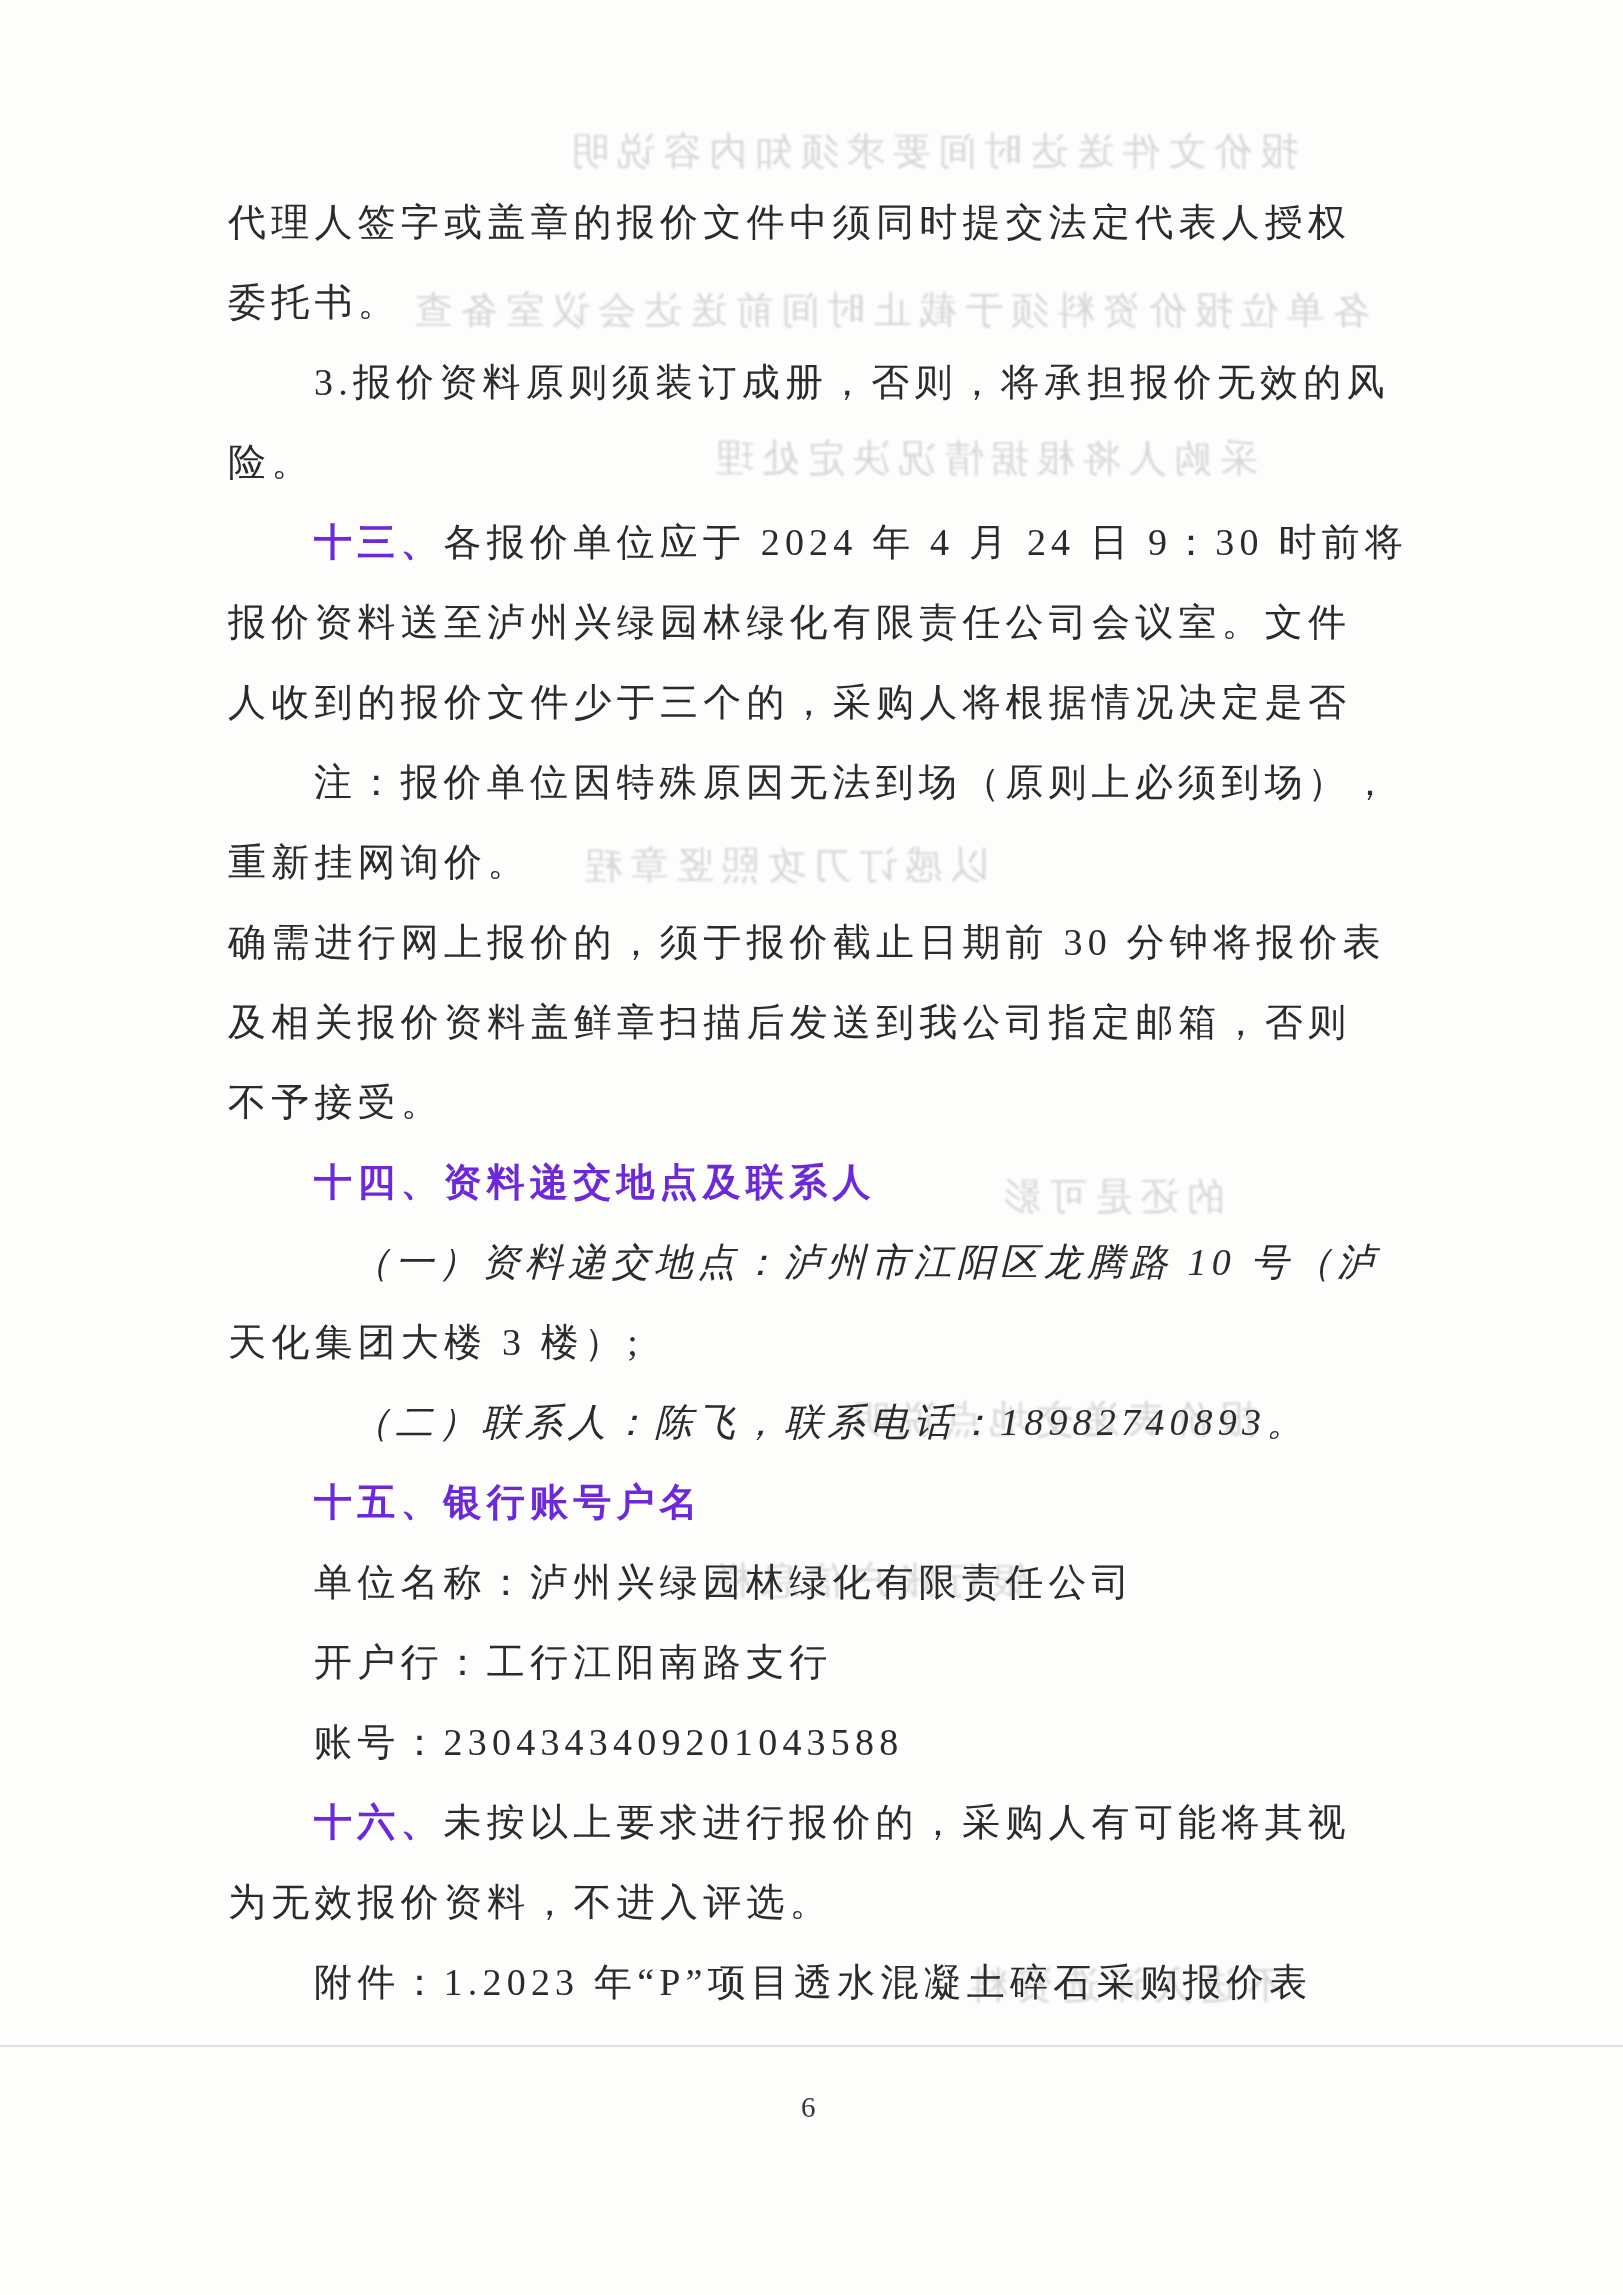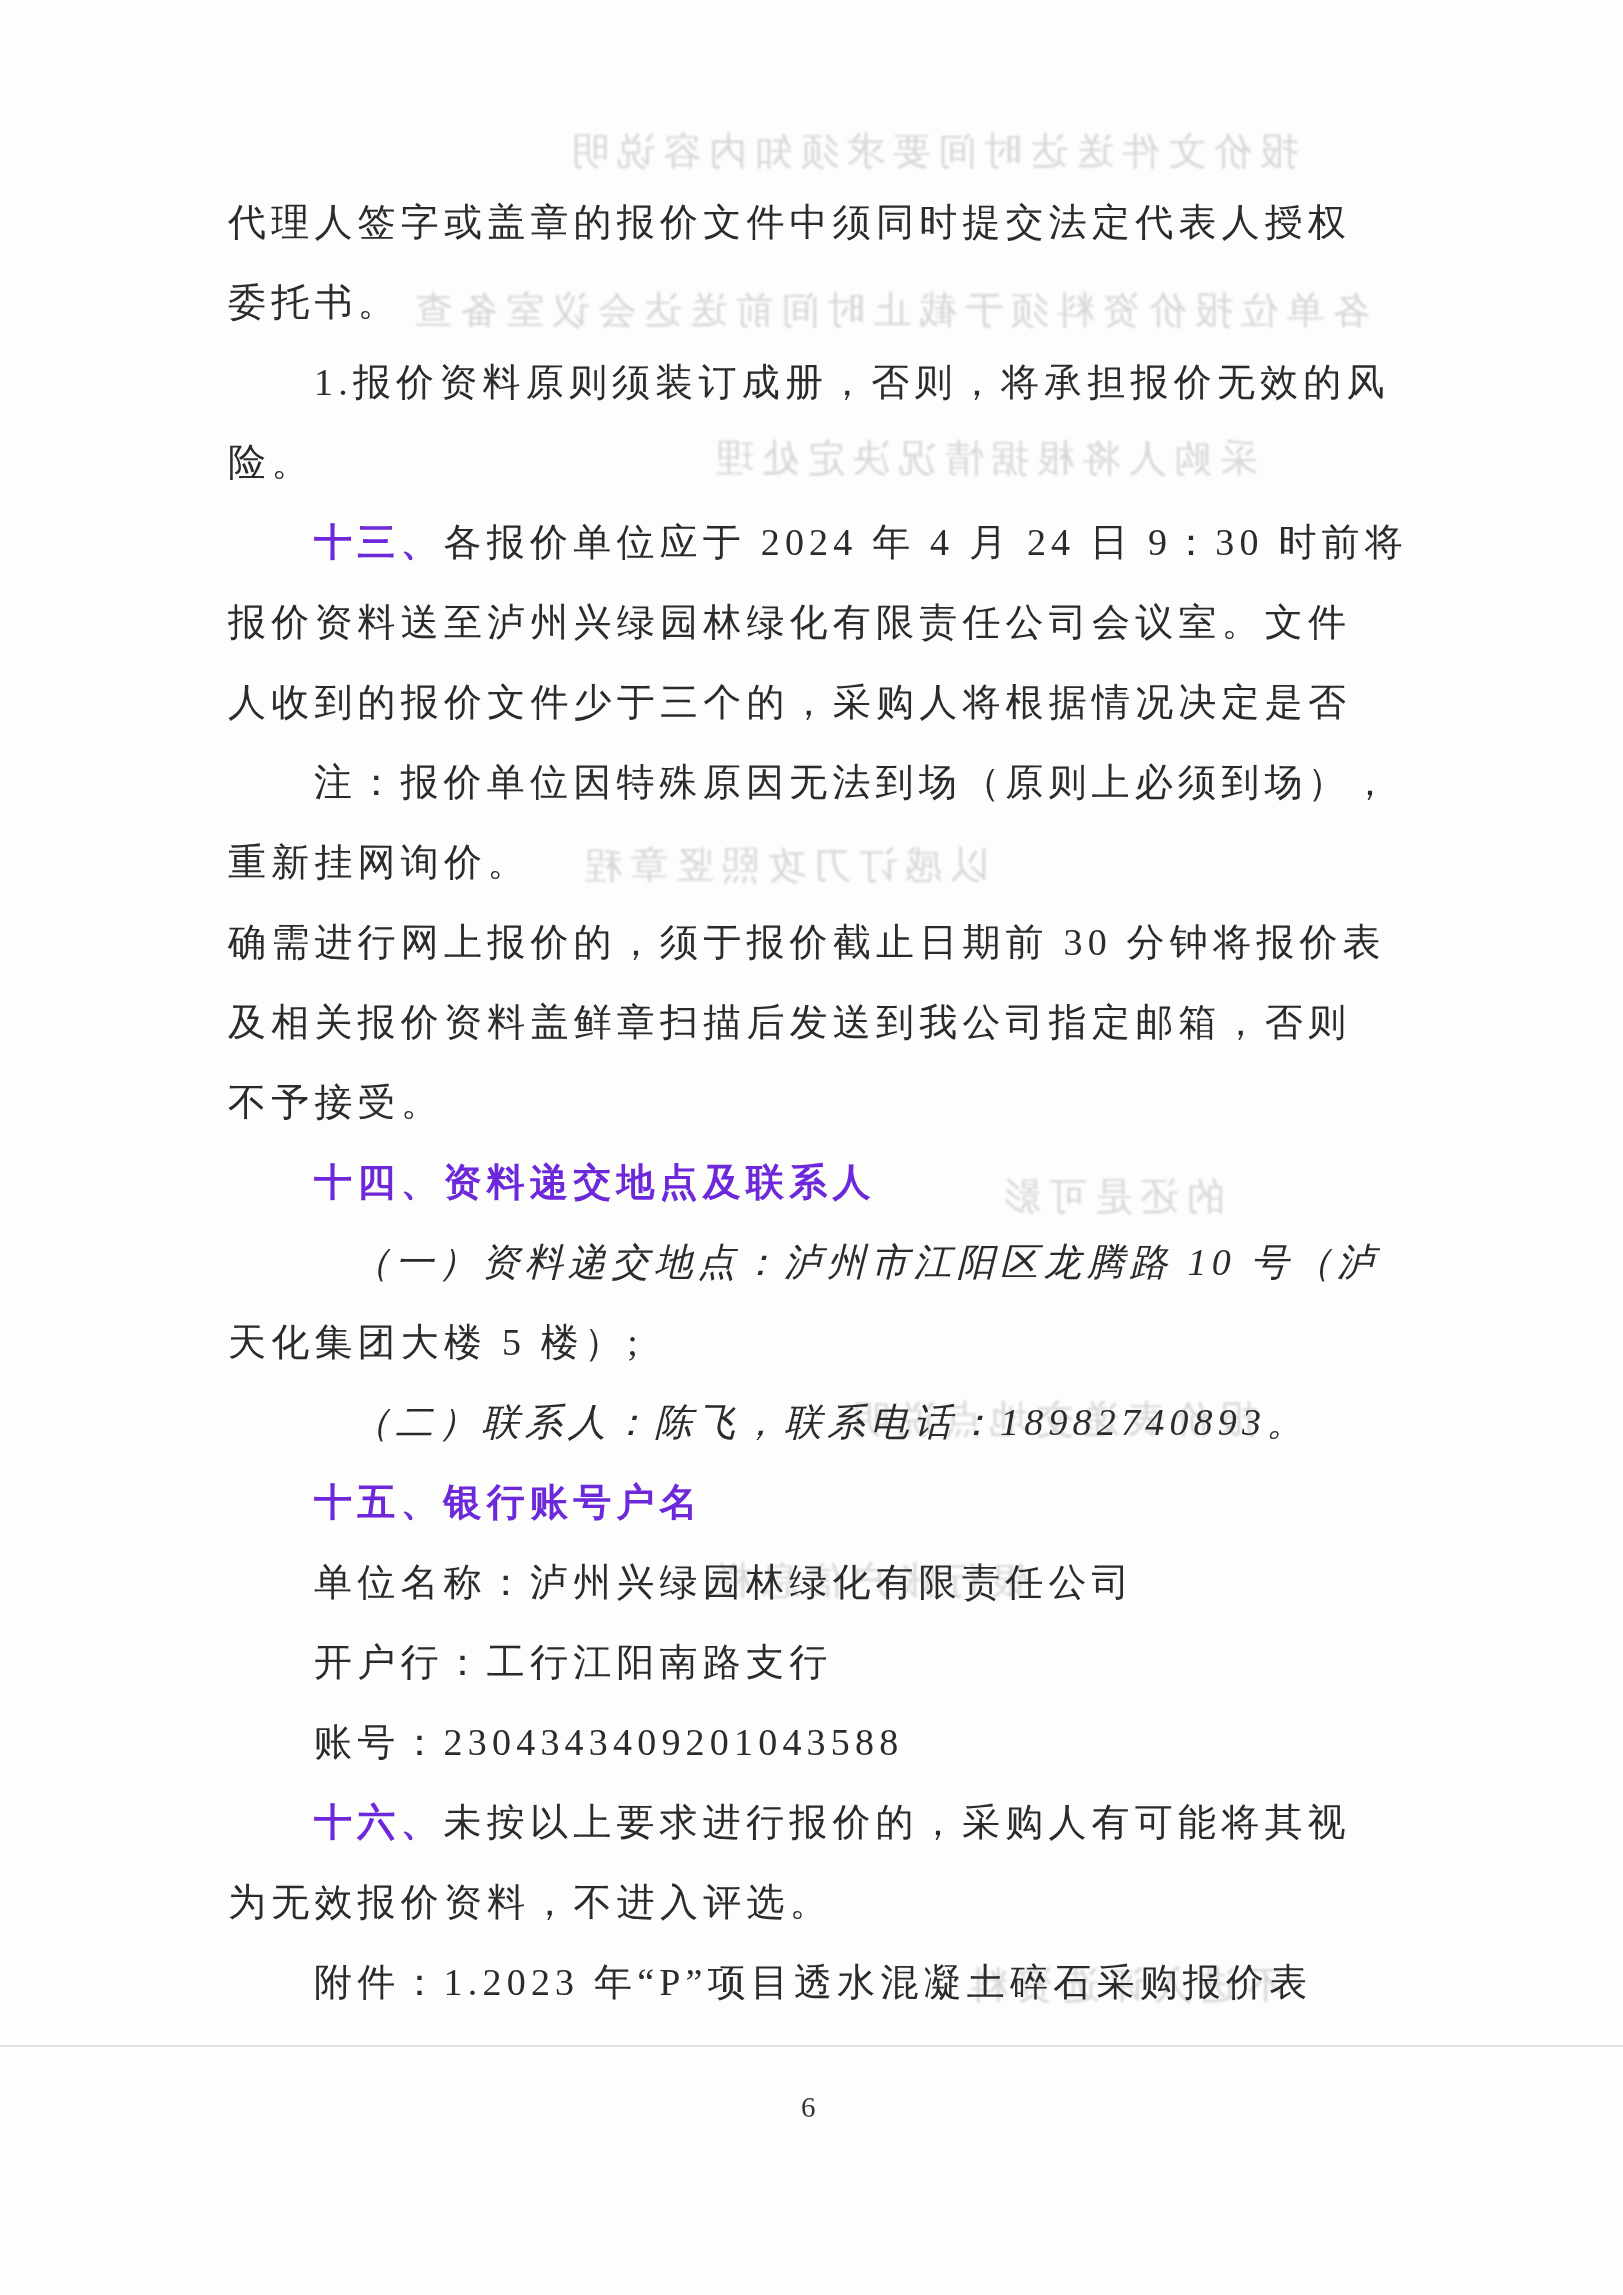--- a/index.html
+++ b/index.html
@@ -74,33 +74,33 @@
       <div class="ghost" style="left: 707px; top: 435px;">采购人将根据情况决定处理</div>
       <div class="ghost" style="left: 576px; top: 842px;">以感订刀攻熙竖章程</div>
       <div class="ghost" style="left: 995px; top: 1173px;">的还是可影</div>
       <div class="ghost" style="left: 844px; top: 1396px;">报价表递交地点说明</div>
       <div class="ghost" style="left: 707px; top: 1557px;">银行账户信息栏</div>
       <div class="ghost" style="left: 962px; top: 1962px;">不进入评选资料</div>
     </div>
   <div class="body-text">
       <div class="line"><span>代理人签字或盖章的报价文件中须同时提交法定代表人授权</span></div>
       <div class="line"><span>委托书。</span></div>
-      <div class="line ind2"><span>1.报价资料原则须装订成册，否则，将承担报价无效的风</span></div>
+      <div class="line ind2"><span>3.报价资料原则须装订成册，否则，将承担报价无效的风</span></div>
       <div class="line"><span>险。</span></div>
       <div class="line ind2"><span class="b">十三、</span><span>各报价单位应于 2024 年 4 月 24 日 9：30 时前将</span></div>
       <div class="line"><span>报价资料送至泸州兴绿园林绿化有限责任公司会议室。文件</span></div>
       <div class="line"><span>人收到的报价文件少于三个的，采购人将根据情况决定是否</span></div>
       <div class="line ind2"><span>注：报价单位因特殊原因无法到场（原则上必须到场），</span></div>
       <div class="line"><span>重新挂网询价。</span></div>
       <div class="line"><span>确需进行网上报价的，须于报价截止日期前 30 分钟将报价表</span></div>
       <div class="line"><span>及相关报价资料盖鲜章扫描后发送到我公司指定邮箱，否则</span></div>
       <div class="line"><span>不予接受。</span></div>
       <div class="line ind2"><span class="b">十四、资料递交地点及联系人</span></div>
       <div class="line ind3"><span>（一）资料递交地点：泸州市江阳区龙腾路 10 号（泸</span></div>
-      <div class="line"><span>天化集团大楼 5 楼）;</span></div>
+      <div class="line"><span>天化集团大楼 3 楼）;</span></div>
       <div class="line ind3"><span>（二）联系人：陈飞，联系电话：18982740893。</span></div>
       <div class="line ind2"><span class="b">十五、银行账号户名</span></div>
       <div class="line ind2"><span>单位名称：泸州兴绿园林绿化有限责任公司</span></div>
       <div class="line ind2"><span>开户行：工行江阳南路支行</span></div>
       <div class="line ind2"><span>账号：2304343409201043588</span></div>
       <div class="line ind2"><span class="b">十六、</span><span>未按以上要求进行报价的，采购人有可能将其视</span></div>
       <div class="line"><span>为无效报价资料，不进入评选。</span></div>
       <div class="line ind2"><span>附件：1.2023 年“P”项目透水混凝土碎石采购报价表</span></div>
     </div>
   <div class="scan-line"></div>

